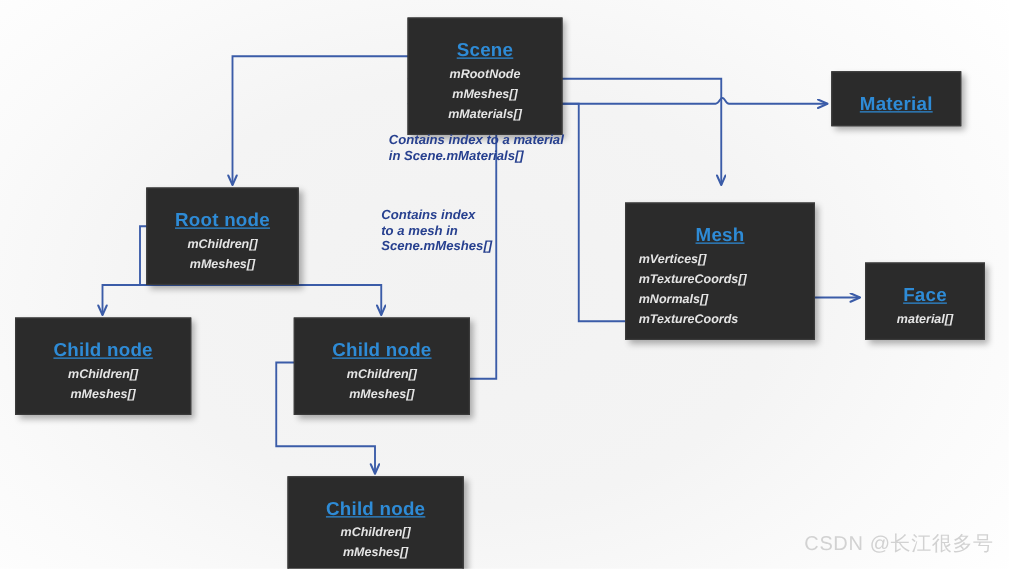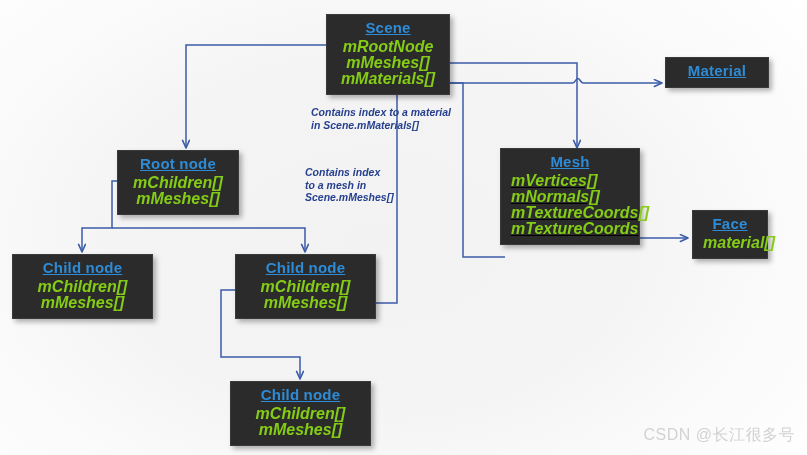--- a/index.html
+++ b/index.html
@@ -17,42 +17,42 @@
     overflow:hidden;
   }
   svg#wires{position:absolute;left:0;top:0;width:807px;height:455px;}
 
   .node{
     position:absolute;
     background:#2b2b2b;
     border:1px solid #3a3a3a;
     box-shadow:3px 3px 5px rgba(0,0,0,0.30);
     box-sizing:border-box;
-    padding:3px 10px 7px 10px;
+    padding:16px 10px 7px 10px;
     z-index:5;
   }
   .node .title{
     color:#2e8bd6;
     font-weight:bold;
     font-style:normal;
     text-align:center;
     text-decoration:underline;
     font-size:15px;
     line-height:19px;
     letter-spacing:.2px;
     white-space:nowrap;
   }
   .node .fields{
     margin-top:2px;
   }
   .node .field{
-    color:#84cc16;
+    color:#e5e5e5;
     font-weight:bold;
     font-style:italic;
-    font-size:16px;
+    font-size:10px;
     line-height:16px;
     white-space:nowrap;
   }
   .node.center .field{text-align:center;}
 
   .ann{
     position:absolute;
     color:#27408f;
     font-style:italic;
     font-weight:bold;
@@ -146,31 +146,31 @@
     <div class="fields">
       <div class="field">mChildren[]</div>
       <div class="field">mMeshes[]</div>
     </div>
   </div>
 
   <div class="node center" style="left:665px;top:57px;width:104px;">
     <div class="title">Material</div>
   </div>
 
-  <div class="node" style="left:500px;top:148px;width:140px;text-decoration:underline;">
+  <div class="node" style="left:500px;top:162px;width:152px;">
     <div class="title">Mesh</div>
     <div class="fields">
       <div class="field">mVertices[]</div>
+      <div class="field">mTextureCoords[]</div>
       <div class="field">mNormals[]</div>
-      <div class="field">mTextureCoords[]</div>
       <div class="field">mTextureCoords</div>
     </div>
   </div>
 
-  <div class="node center" style="left:692px;top:210px;width:76px;">
+  <div class="node center" style="left:692px;top:210px;width:96px;">
     <div class="title">Face</div>
     <div class="fields">
       <div class="field">material[]</div>
     </div>
   </div>
 
   <div class="ann" style="left:305px;top:166px;">Contains index
 to a mesh in
 Scene.mMeshes[]</div>
 

